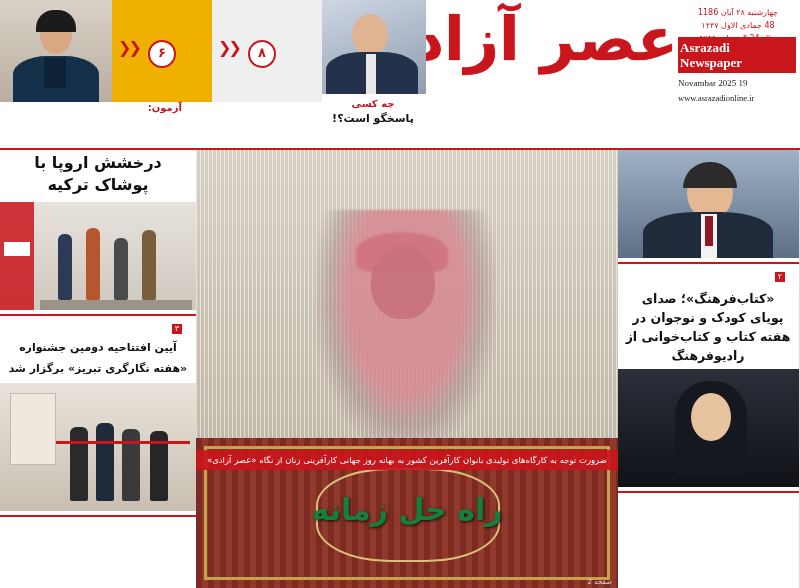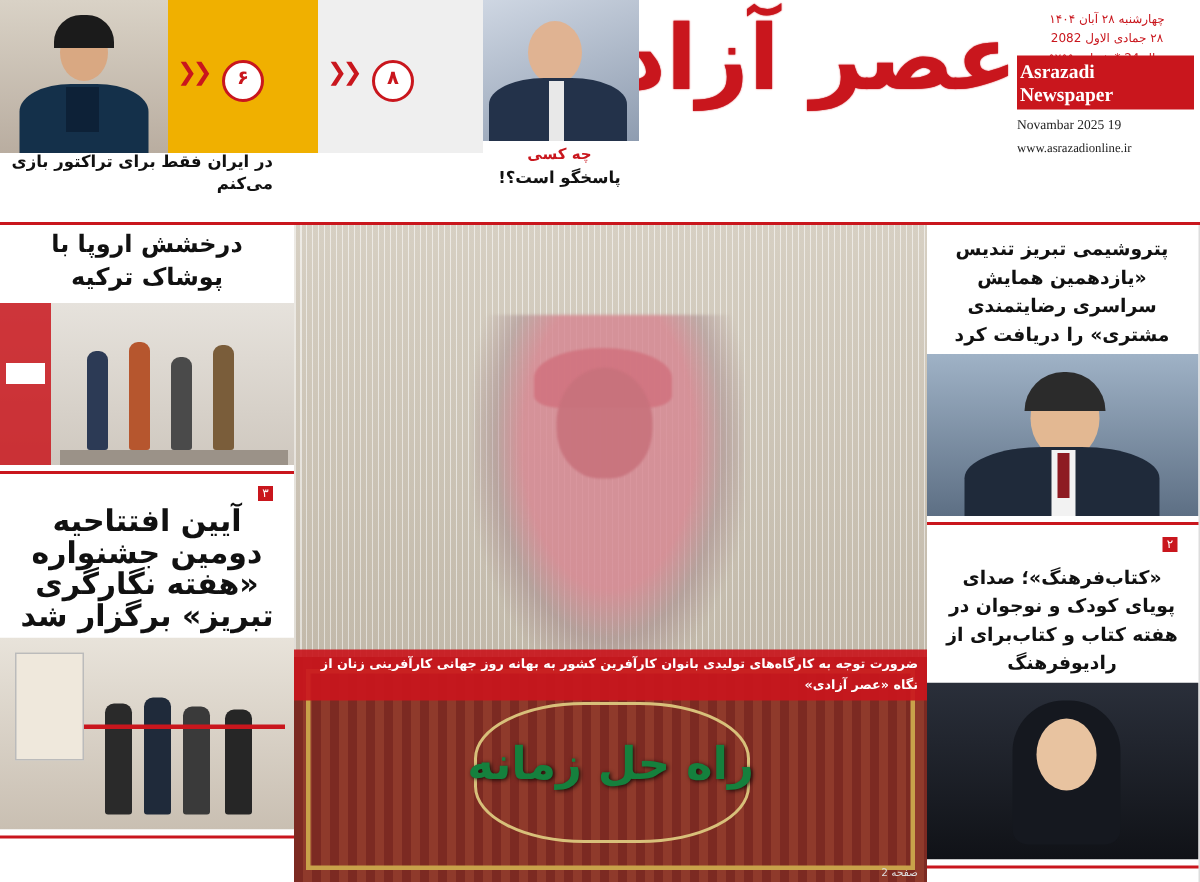--- a/index.html
+++ b/index.html
@@ -197,21 +197,21 @@
     width: 10px; height: 10px;
     background: #c9161d;
     color: #fff;
     font-size: 8px;
     text-align: center;
     line-height: 10px;
     margin: 3px 6px 0 0;
   }
   .mid-head {
     padding: 2px 8px 4px 8px;
-    font-size: 20px;
+    font-size: 11px;
     font-weight: bold;
     line-height: 21px;
     color: #111;
     text-align: center;
   }
 
   
   .col-right {
     position: absolute;
     top: 150px; right: 0;
@@ -247,27 +247,27 @@
   }
   .center-photo {
     position: absolute;
     top: 0; left: 0;
     width: 422px;
     height: 438px;
   }
   .center-caption {
     position: absolute;
     left: 0; right: 0;
-    top: 283px;
+    top: 300px;
     background: rgba(201,22,29,0.92);
     color: #fff;
     font-size: 8.5px;
     line-height: 14px;
     padding: 3px 6px;
-    font-weight: bold;
+    text-align: center;
   }
   .center-title {
     position: absolute;
     left: 0; right: 0;
     top: 338px;
     text-align: center;
     font-size: 30px;
     font-weight: bold;
     line-height: 44px;
     color: #fff;
@@ -348,22 +348,22 @@
   }
 </style>
 </head>
 <body>
 
 <div class="page">
 
   <div class="masthead">
 
     <div class="mast-datebox">
-      <div>چهارشنبه ۲۸ آبان ۱۴۰۴</div>
-      <div>۲۸ جمادی الاول 2082</div>
+      <div>چهارشنبه ۲۸ آبان 1186</div>
+      <div>48 جمادی الاول ۱۴۴۷</div>
       <div>سال 24 * شماره ۵۲۵۵</div>
       <div>۸ صفحه * ۱۰۰۰۰۰ ریال</div>
       <div class="mast-eng">
         <div class="eng-band">
           <div>Asrazadi</div>
           <div>Newspaper</div>
         </div>
         <div class="eng-date">19 Novambar 2025</div>
         <div class="eng-url">www.asrazadionline.ir</div>
       </div>
@@ -394,39 +394,38 @@
     <div class="chev" style="left:118px;top:38px;">❮❮</div>
 
     <div class="mast-teaser-person teaser-l">
       <div class="ph" style="background:linear-gradient(180deg,#d9d2c6 0%,#b9ada0 100%);"></div>
       <div class="head" style="width:32px;height:38px;left:40px;top:16px;background:#d9a882;"></div>
       <div style="position:absolute;left:36px;top:10px;width:40px;height:22px;background:#1b1b1b;border-radius:18px 18px 0 0;"></div>
       <div class="body-shape" style="width:86px;height:46px;left:13px;top:56px;background:#14304a;"></div>
       <div style="position:absolute;left:44px;top:58px;width:22px;height:30px;background:#0d2137;"></div>
     </div>
     <div class="mast-teaser-text" style="left:2px;width:186px;text-align:right;padding-right:6px;box-sizing:border-box;top:100px;">
-      <div>در ایران فقط برای تراکتور بازی می‌کنم</div>
+      <div style="color:#c9161d;font-size:10px;">آزمون:</div>
     </div>
   </div>
 
   <div class="col-right">
-    <div class="rt-head">پتروشیمی تبریز تندیس «یازدهمین همایش سراسری رضایتمندی مشتری» را دریافت کرد</div>
     <div class="rt-photo">
       <div class="ph" style="background:linear-gradient(180deg,#9fb2c6 0%,#5d6f84 100%);"></div>
       <div class="head" style="width:46px;height:54px;left:70px;top:16px;background:#e3b892;"></div>
       <div style="position:absolute;left:66px;top:12px;width:54px;height:26px;background:#2b2b2b;border-radius:26px 26px 0 0;"></div>
       <div class="body-shape" style="width:130px;height:52px;left:26px;top:62px;background:#1f2a3a;"></div>
       <div style="position:absolute;left:84px;top:64px;width:16px;height:46px;background:#f2f2f2;"></div>
       <div style="position:absolute;left:88px;top:66px;width:8px;height:30px;background:#8e1b22;"></div>
     </div>
     <div class="divider-red"></div>
     <div style="padding:0 8px;">
       <span class="sq-marker">۲</span>
     </div>
-    <div class="rt-head">«کتاب‌فرهنگ»؛ صدای پویای کودک و نوجوان در هفته کتاب و کتاب‌برای از رادیوفرهنگ</div>
+    <div class="rt-head">«کتاب‌فرهنگ»؛ صدای پویای کودک و نوجوان در هفته کتاب و کتاب‌خوانی از رادیوفرهنگ</div>
     <div class="rt-photo" style="height:118px;">
       <div class="ph" style="background:linear-gradient(180deg,#2a2f3a 0%,#101217 100%);"></div>
       <div class="head" style="width:44px;height:52px;left:72px;top:20px;background:#e8c3a0;"></div>
       <div style="position:absolute;left:58px;top:12px;width:72px;height:96px;background:#15181f;border-radius:34px 34px 10px 10px;"></div>
       <div class="head" style="width:40px;height:48px;left:74px;top:24px;background:#e8c3a0;"></div>
     </div>
     <div class="divider-red"></div>
   </div>
 
   <div class="col-center">

